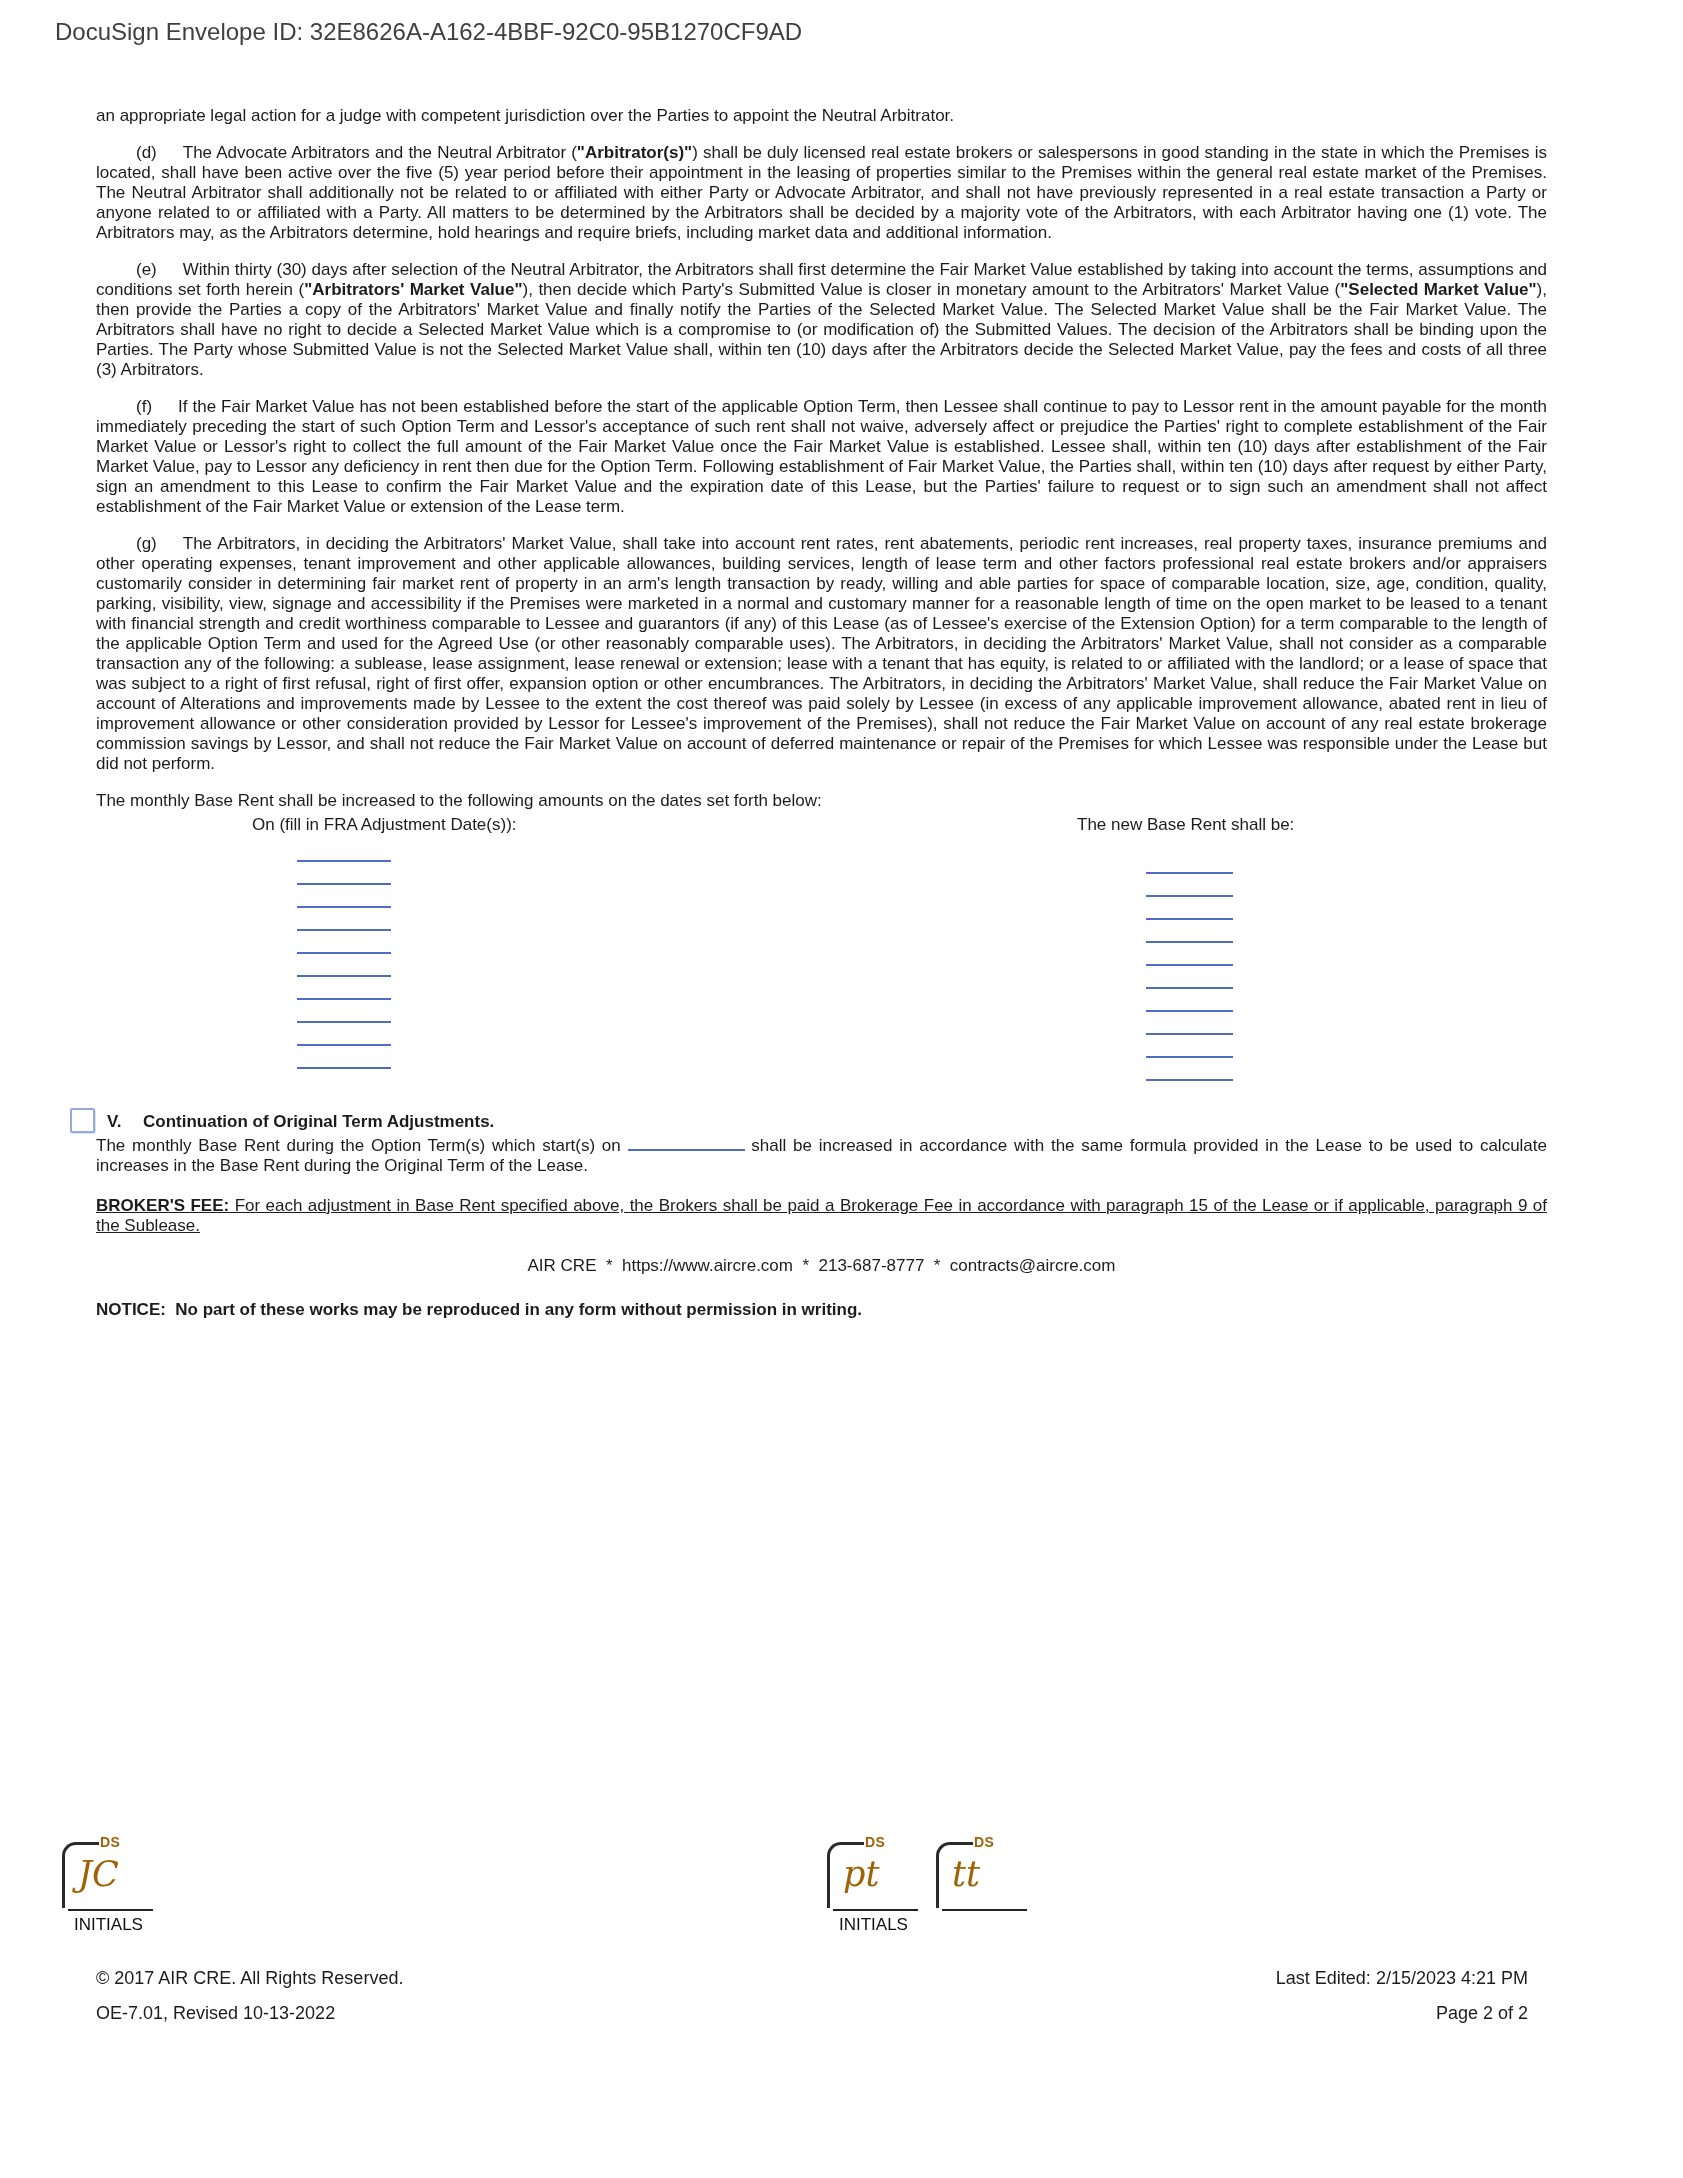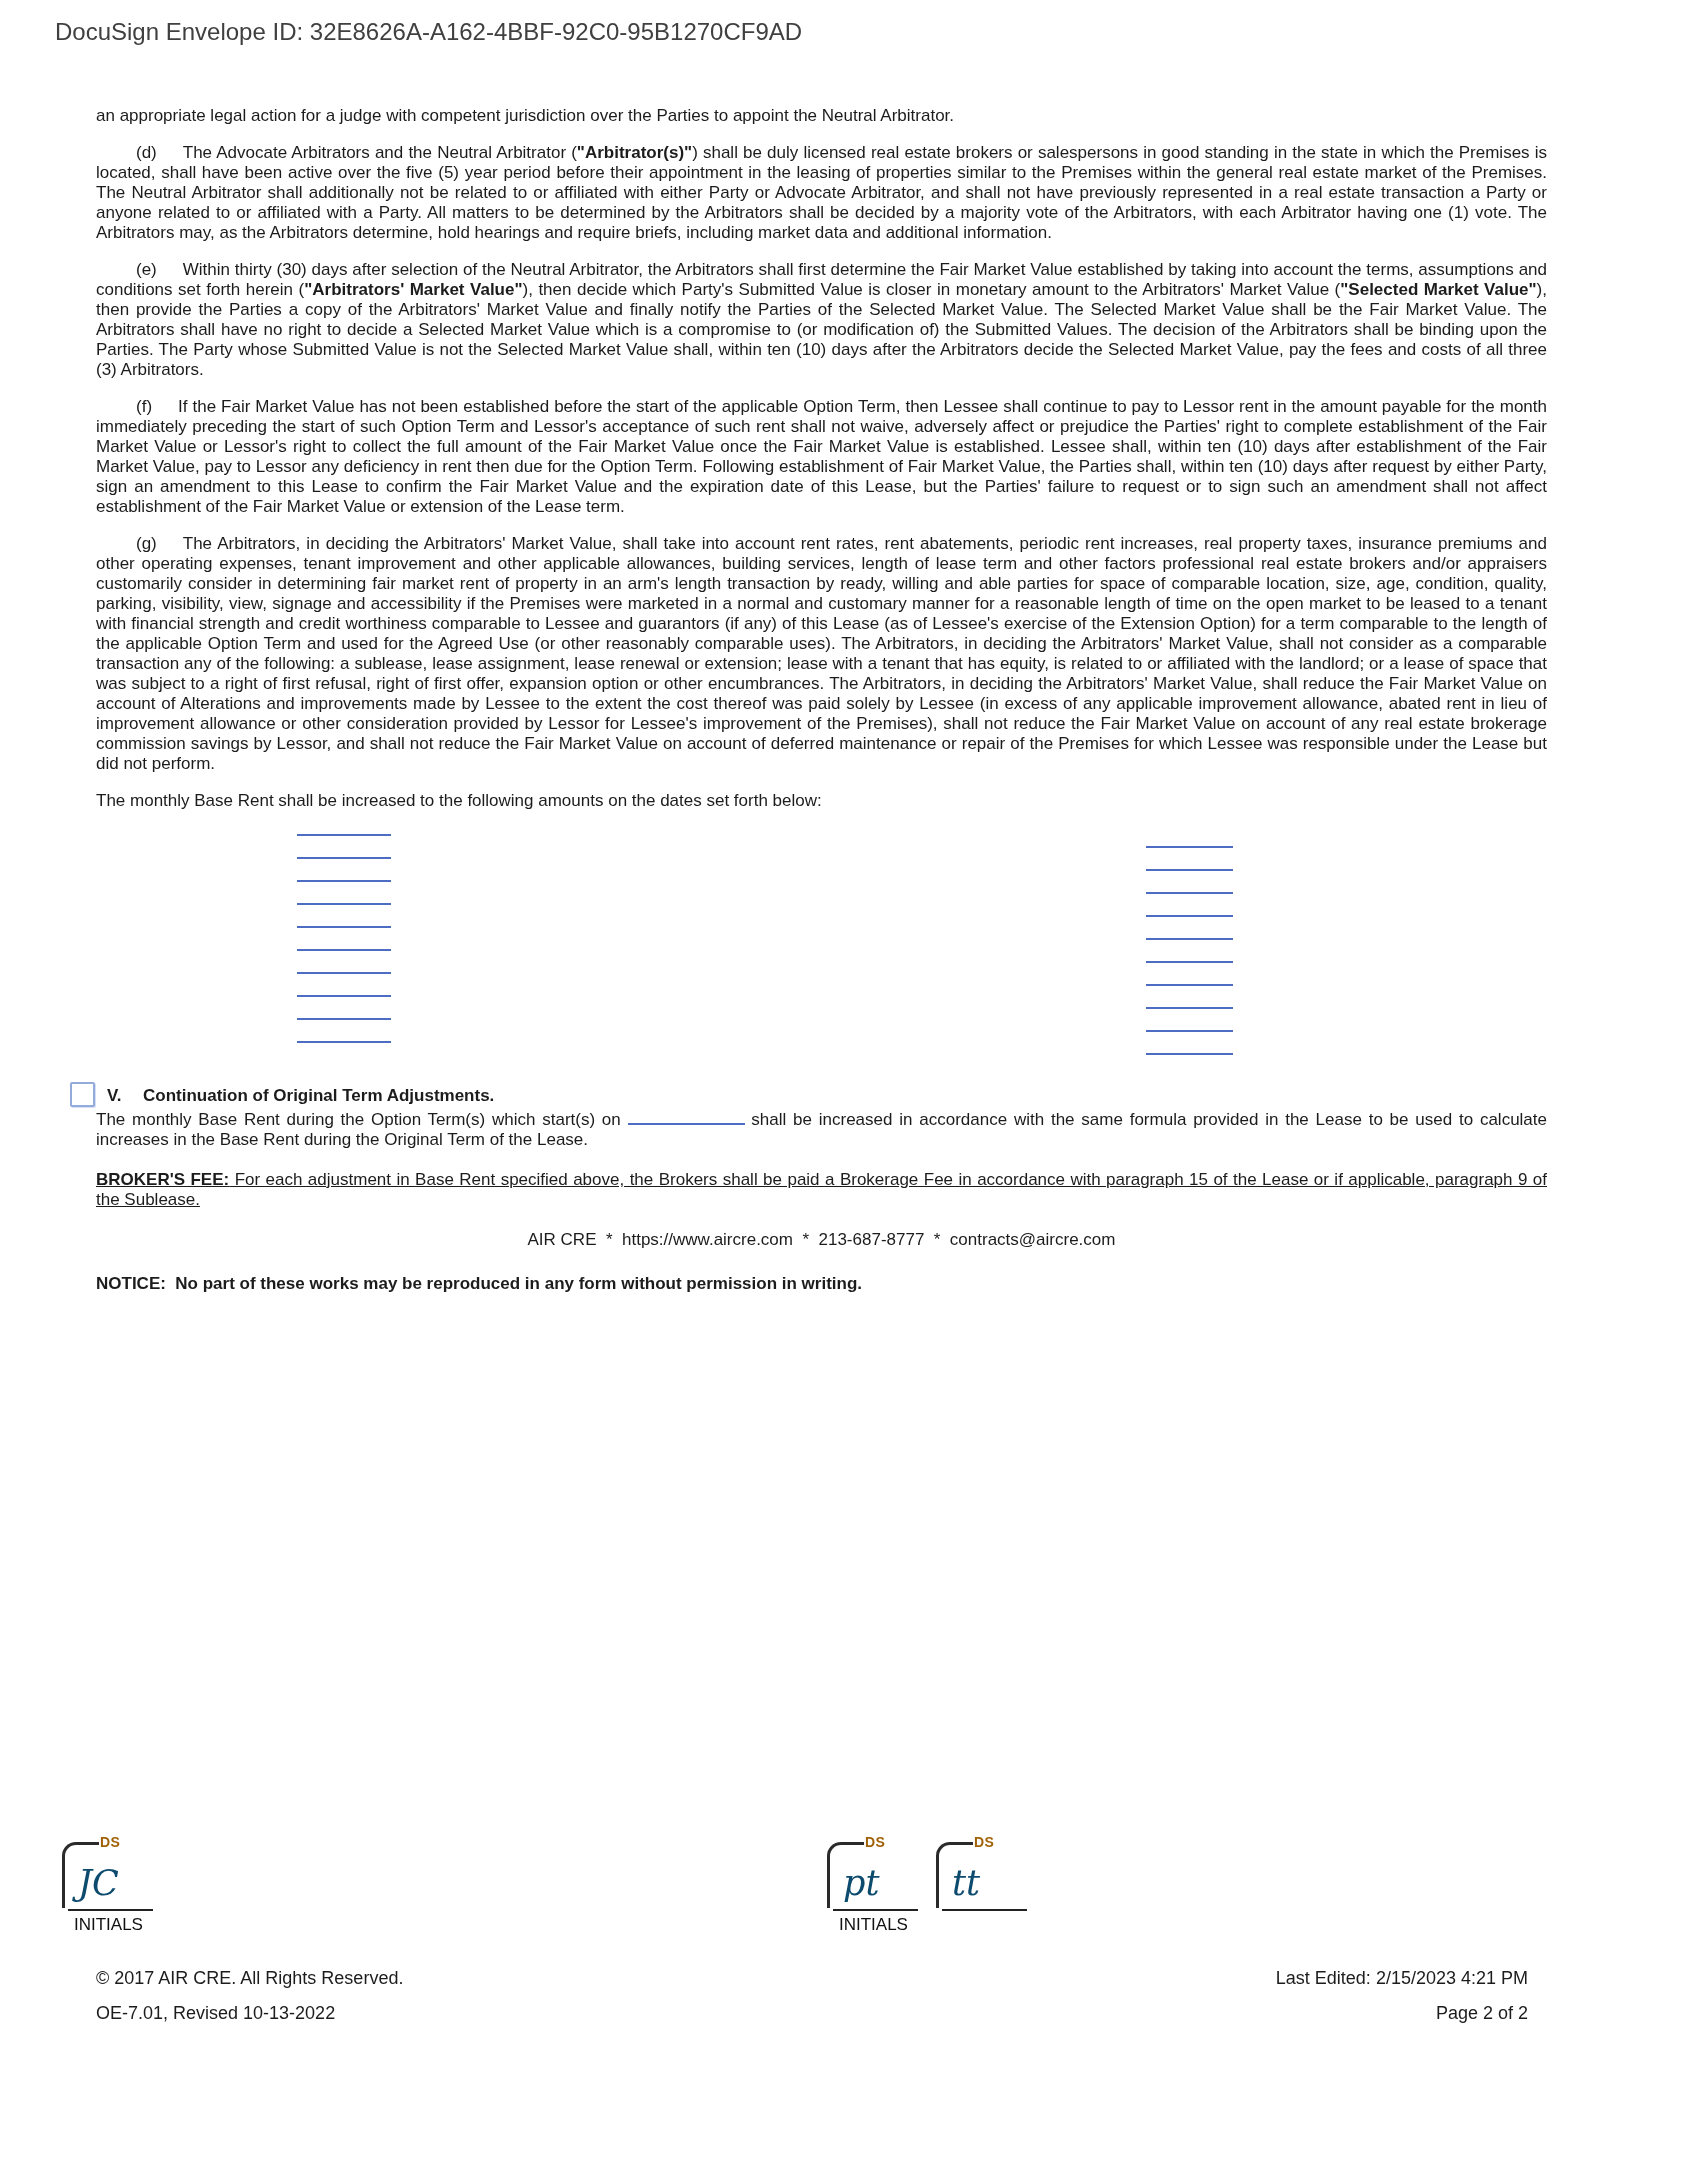--- a/index.html
+++ b/index.html
@@ -43,22 +43,22 @@
   
   .sig-block{position:absolute;}
   .tags{display:flex;gap:6px;}
   .ds-tag{position:relative;width:103px;height:79px;}
   .ds-frame{
     position:absolute;left:0;top:8px;width:34px;height:63px;
     border-left:3px solid #2a2a2a;border-top:3px solid #2a2a2a;border-top-left-radius:14px;
   }
   .ds-label{position:absolute;left:38px;top:0;font-size:14px;font-weight:bold;color:#a16207;letter-spacing:0.5px;}
   .ds-script{
-    position:absolute;left:16px;top:29px;font-family:"DejaVu Serif",serif;
-    font-style:italic;font-size:35px;color:#0c4a6e;
+    position:absolute;left:16px;top:20px;font-family:"DejaVu Serif",serif;
+    font-style:italic;font-size:35px;color:#a16207;
   }
   .ds-underline{position:absolute;left:6px;bottom:2px;width:85px;border-bottom:2px solid #222;}
   .initials-label{font-size:17px;margin-top:2px;margin-left:12px;color:#111;}
   
   .footer-copyright{position:absolute;left:96px;top:1968px;font-size:18px;}
   .footer-form{position:absolute;left:96px;top:2003px;font-size:18px;}
   .footer-edited{position:absolute;right:155px;top:1968px;font-size:18px;}
   .footer-page{position:absolute;right:155px;top:2003px;font-size:18px;}
 </style>
 </head>
@@ -81,20 +81,24 @@
   <p class="para">
     <span class="plabel">(f)</span><span><span>If the Fair Market Value has not been established before the start of the applicable Option Term, then Lessee shall continue to pay to Lessor rent in the amount payable for the month immediately preceding the start of such Option Term and Lessor's acceptance of such rent shall not waive, adversely affect or prejudice the Parties' right to complete establishment of the Fair Market Value or Lessor's right to collect the full amount of the Fair Market Value once the Fair Market Value is established. Lessee shall, within ten (10) days after establishment of the Fair Market Value, pay to Lessor any deficiency in rent then due for the Option Term. Following establishment of Fair Market Value, the Parties shall, within ten (10) days after request by either Party, sign an amendment to this Lease to confirm the Fair Market Value and the expiration date of this Lease, but the Parties' failure to request or to sign such an amendment shall not affect establishment of the Fair Market Value or extension of the Lease term.</span></span>
   </p>
 
   <p class="para">
     <span class="plabel">(g)</span><span><span>The Arbitrators, in deciding the Arbitrators' Market Value, shall take into account rent rates, rent abatements, periodic rent increases, real property taxes, insurance premiums and other operating expenses, tenant improvement and other applicable allowances, building services, length of lease term and other factors professional real estate brokers and/or appraisers customarily consider in determining fair market rent of property in an arm's length transaction by ready, willing and able parties for space of comparable location, size, age, condition, quality, parking, visibility, view, signage and accessibility if the Premises were marketed in a normal and customary manner for a reasonable length of time on the open market to be leased to a tenant with financial strength and credit worthiness comparable to Lessee and guarantors (if any) of this Lease (as of Lessee's exercise of the Extension Option) for a term comparable to the length of the applicable Option Term and used for the Agreed Use (or other reasonably comparable uses). The Arbitrators, in deciding the Arbitrators' Market Value, shall not consider as a comparable transaction any of the following: a sublease, lease assignment, lease renewal or extension; lease with a tenant that has equity, is related to or affiliated with the landlord; or a lease of space that was subject to a right of first refusal, right of first offer, expansion option or other encumbrances. The Arbitrators, in deciding the Arbitrators' Market Value, shall reduce the Fair Market Value on account of Alterations and improvements made by Lessee to the extent the cost thereof was paid solely by Lessee (in excess of any applicable improvement allowance, abated rent in lieu of improvement allowance or other consideration provided by Lessor for Lessee's improvement of the Premises), shall not reduce the Fair Market Value on account of any real estate brokerage commission savings by Lessor, and shall not reduce the Fair Market Value on account of deferred maintenance or repair of the Premises for which Lessee was responsible under the Lease but did not perform.</span></span>
   </p>
 
   <div class="sec-intro">The monthly Base Rent shall be increased to the following amounts on the dates set forth below:</div>
 
+  <div class="fra-labels">
+    <span class="fra-label-left">On (fill in FRA Adjustment Date(s)):</span>
+    <span class="fra-label-right">The new Base Rent shall be:</span>
+  </div>
 
   <div class="fra-columns">
     <div class="fra-col fra-col-left">
         <div class="fra-cell">
           <span class="blank-line"></span>
         </div>
         <div class="fra-cell">
           <span class="blank-line"></span>
         </div>
         <div class="fra-cell">

